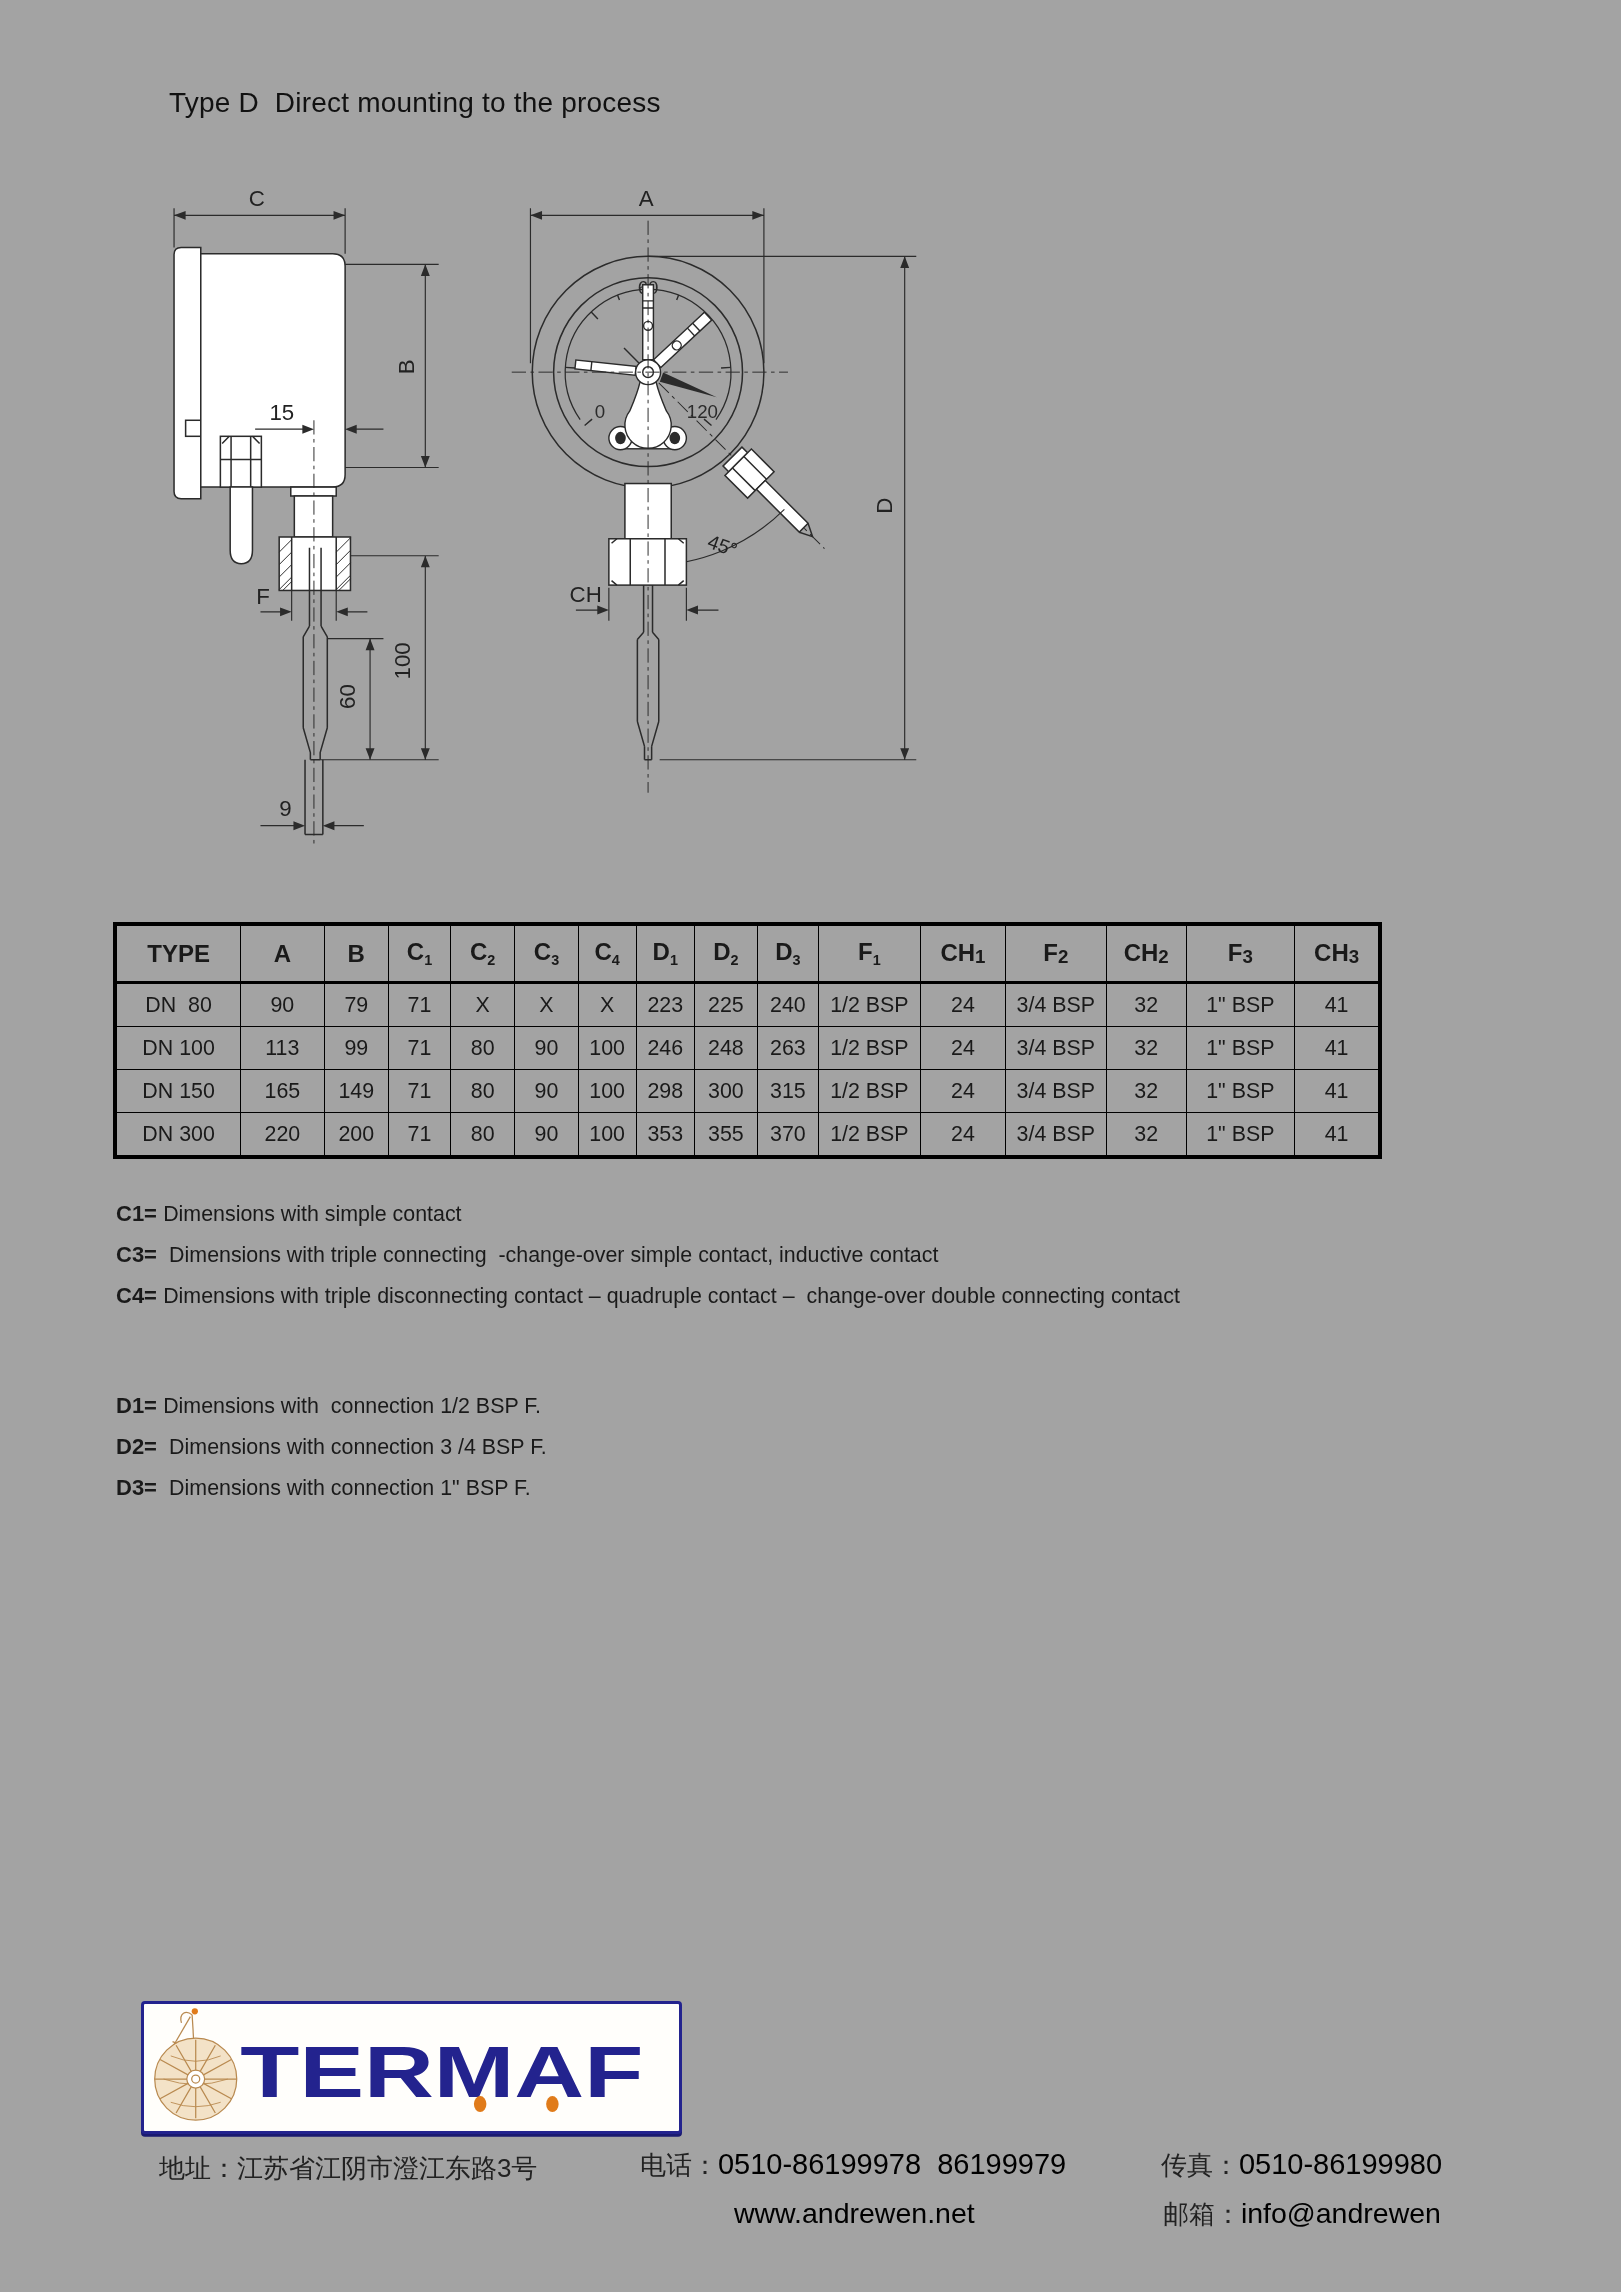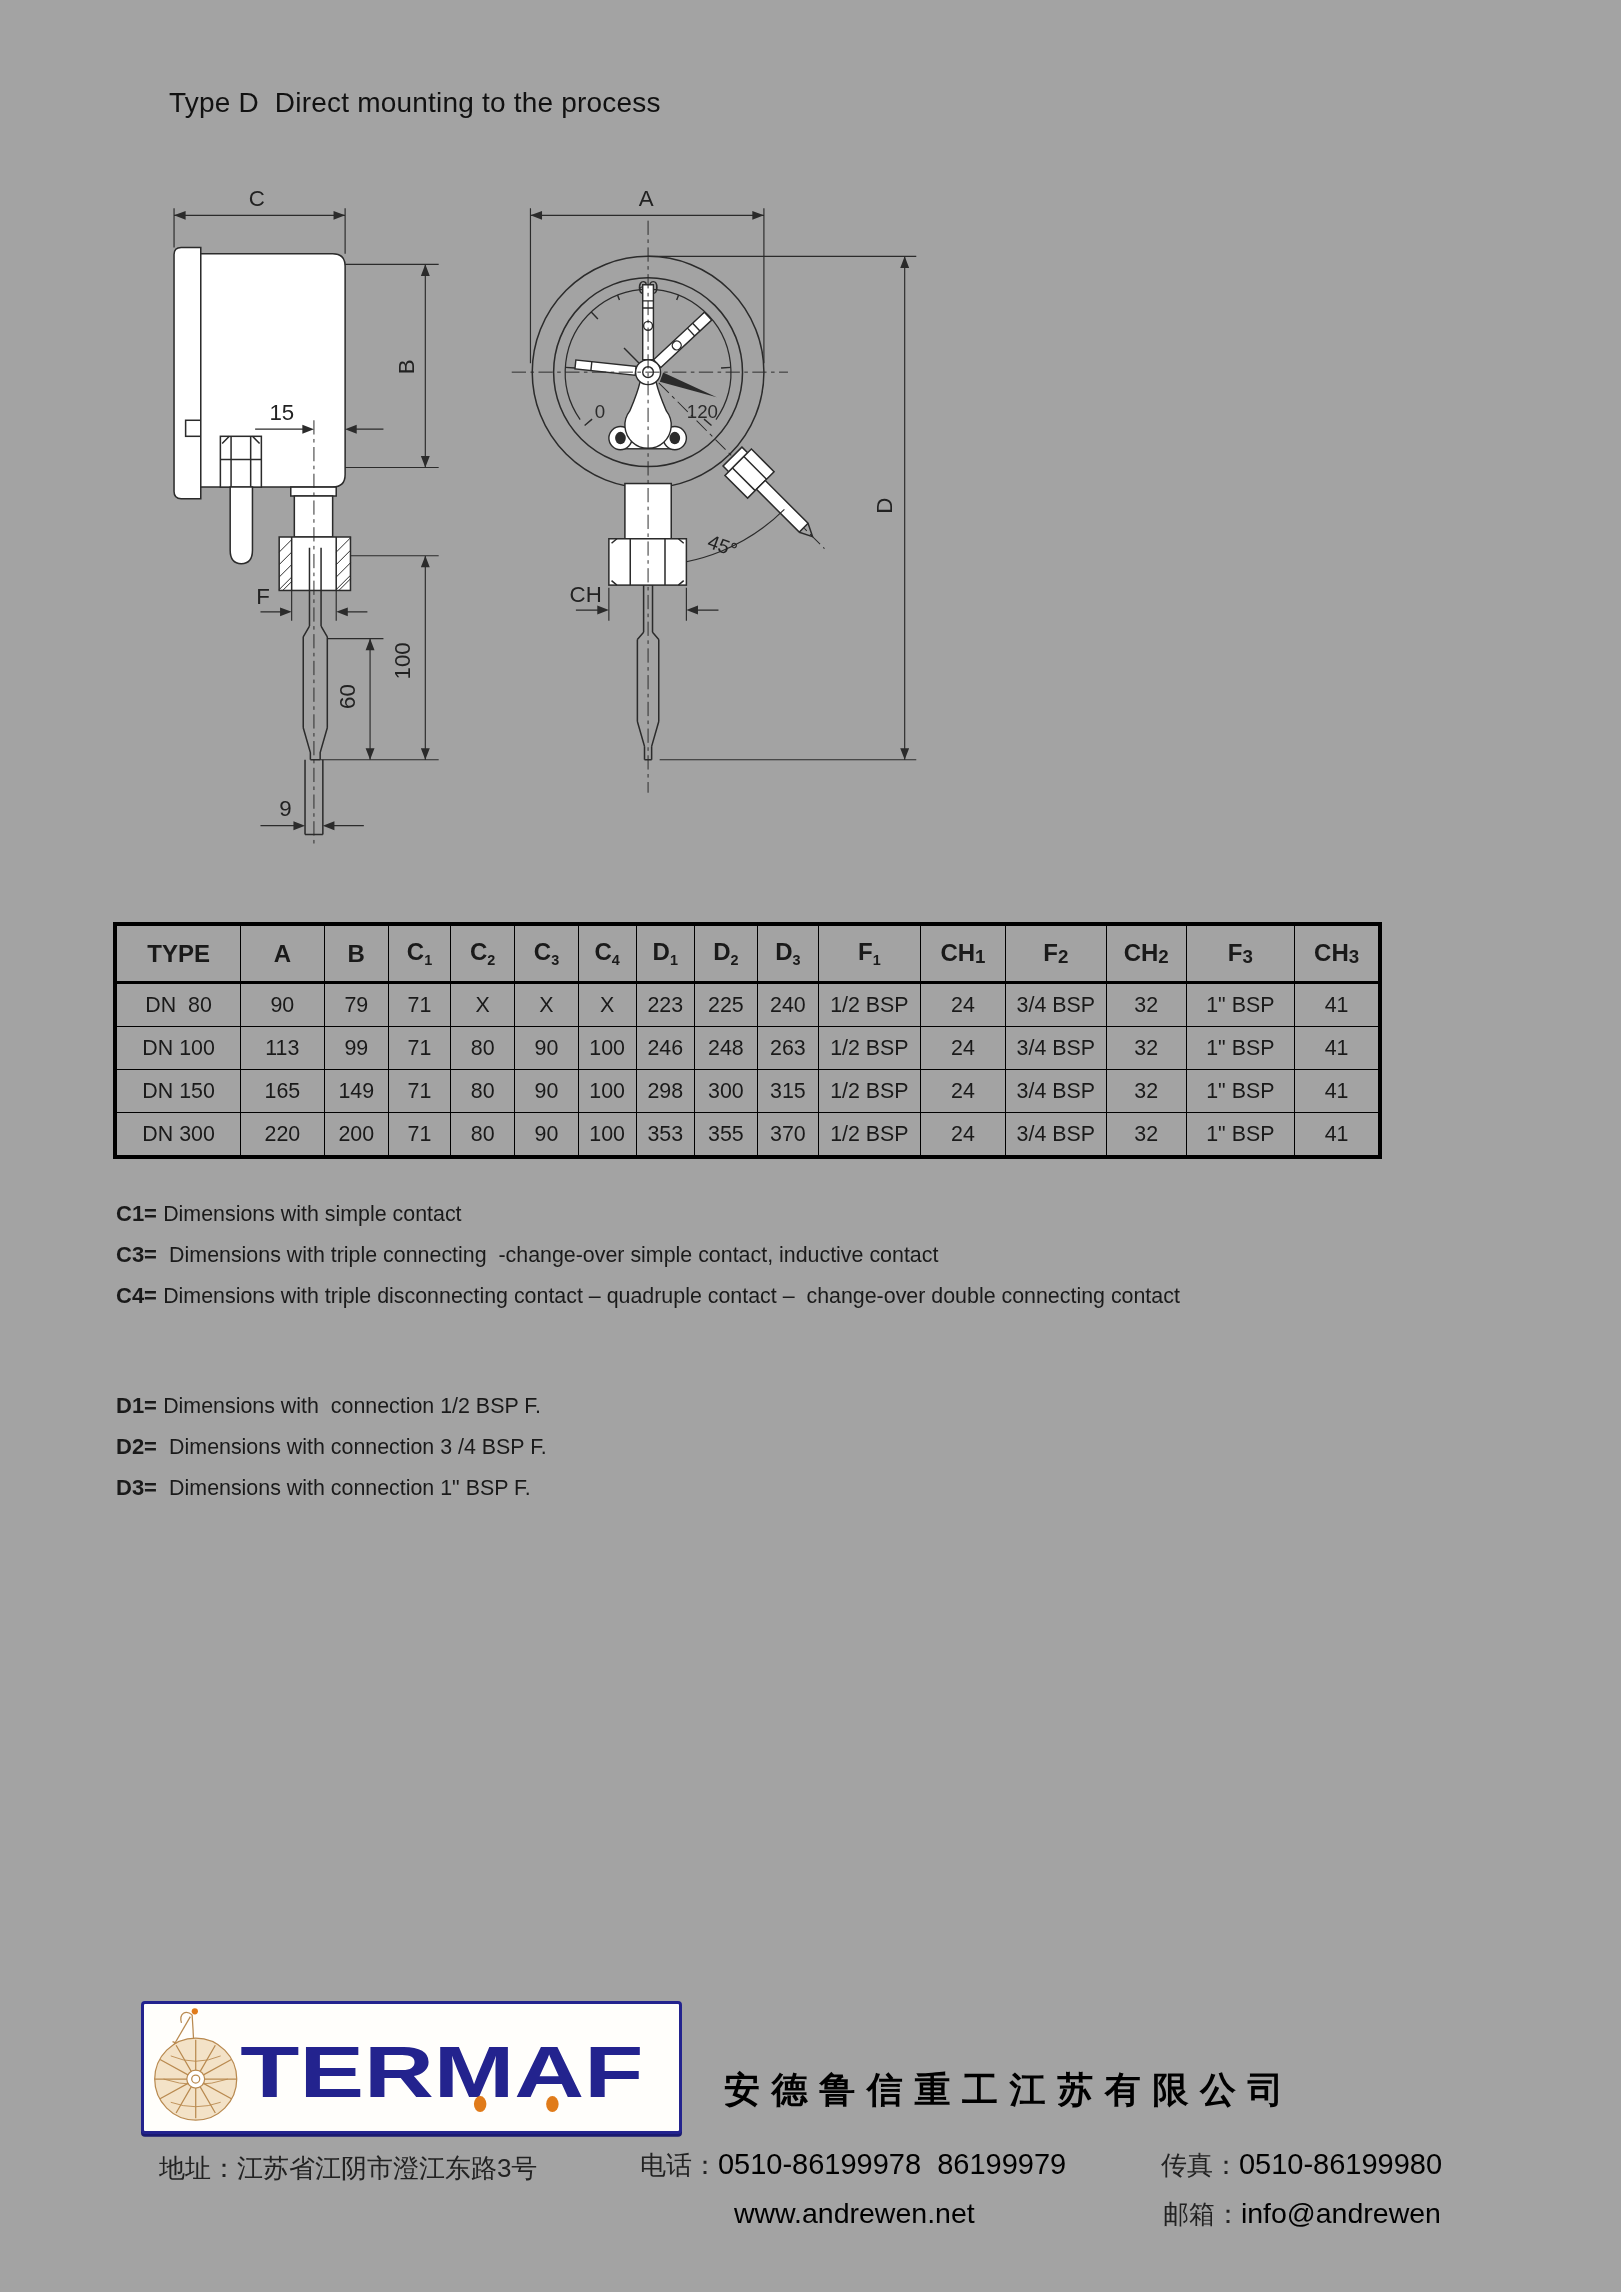--- a/index.html
+++ b/index.html
@@ -339,21 +339,20 @@
         <circle cx="58" cy="84" r="10" fill="#fff"></circle>
         <circle cx="58" cy="84" r="4.5"></circle>
       </g>
 
       <text x="108" y="104" font-family="Liberation Sans, sans-serif" font-size="82" font-weight="bold" fill="#23238e" textLength="452" lengthAdjust="spacingAndGlyphs">TERMAF</text>
       <ellipse cx="377" cy="112" rx="7" ry="9" fill="#e07b1a"></ellipse>
       <ellipse cx="458" cy="112" rx="7" ry="9" fill="#e07b1a"></ellipse>
     </svg>
   </div>
 
-  <div id="company-cn">安德鲁信重工江苏有限公司</div>
 
   <div class="fitem" style="left:143px;top:2135px;">
     <span class="f-label">地址：</span><span class="f-label">江苏省江阴市澄江东路3号</span>
   </div>
   <div class="fitem" style="left:624px;top:2132px;">
     <span class="f-label">电话：</span><span class="f-val">0510-86199978  86199979</span>
   </div>
   <div class="fitem" style="left:1145px;top:2132px;">
     <span class="f-label">传真：</span><span class="f-val">0510-86199980</span>
   </div>

